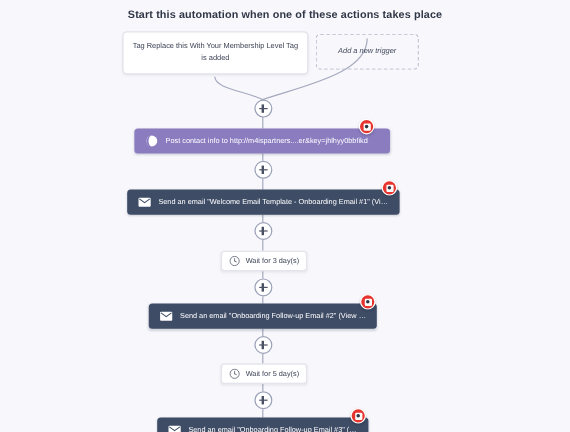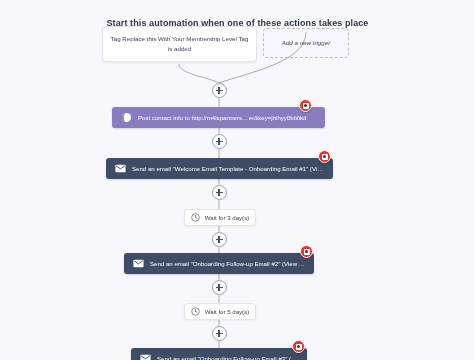--- a/index.html
+++ b/index.html
@@ -18,21 +18,21 @@
 
   #canvas {
     position: relative;
     width: 475px;
     height: 360px;
   }
 
   
   .heading {
     position: absolute;
-    top: 18px;
+    top: 7px;
     left: 0;
     width: 475px;
     text-align: center;
     font-size: 9px;
     font-weight: 600;
     letter-spacing: .1px;
     color: #2f3646;
   }
 
   

